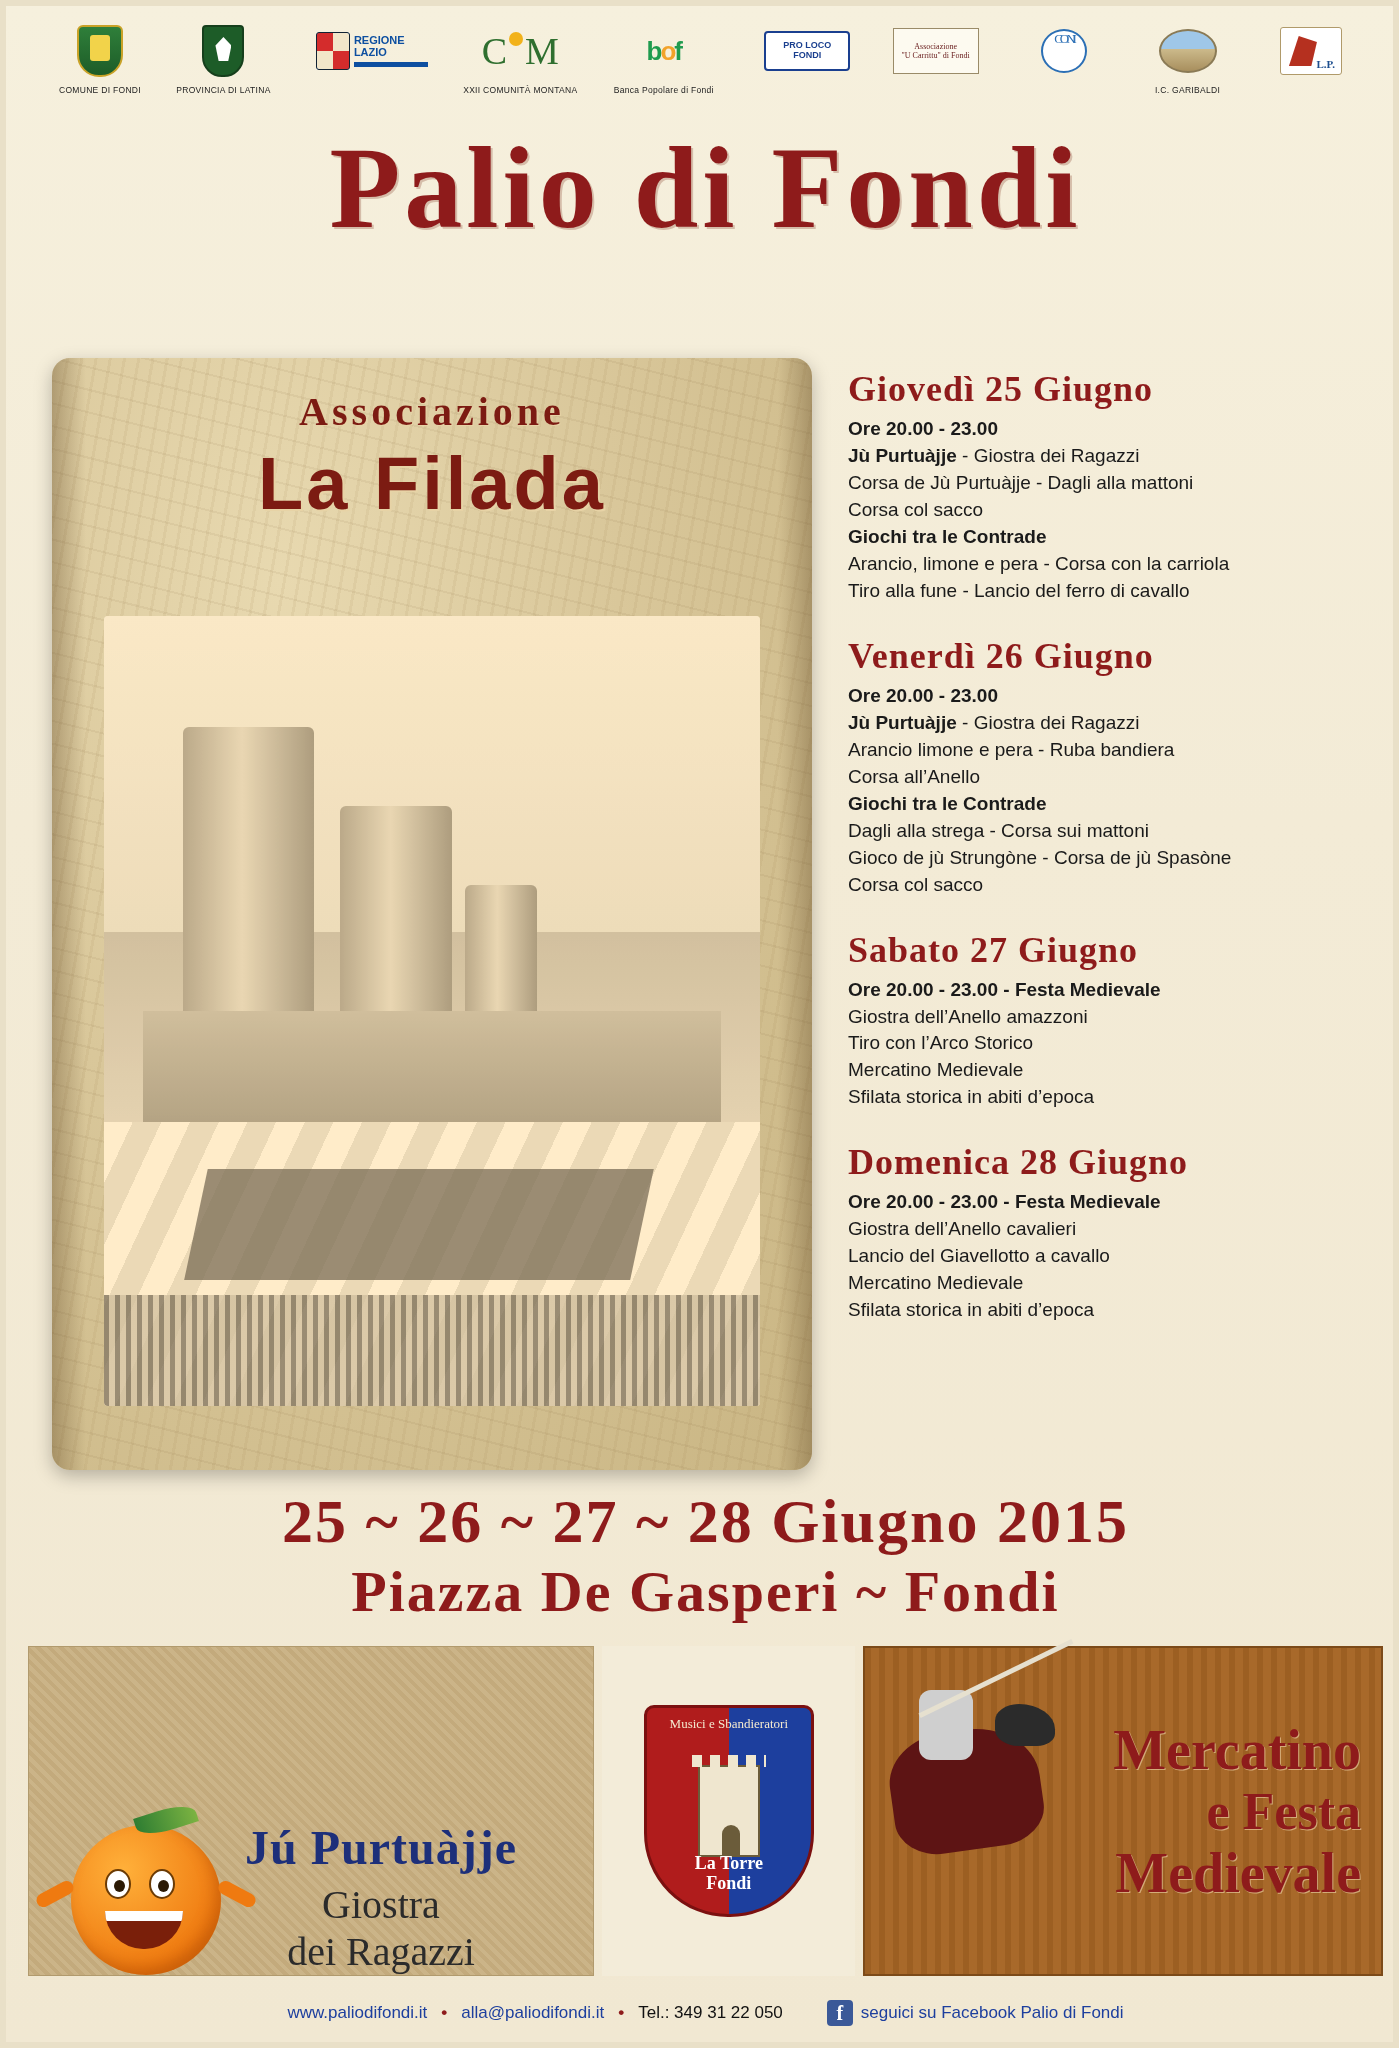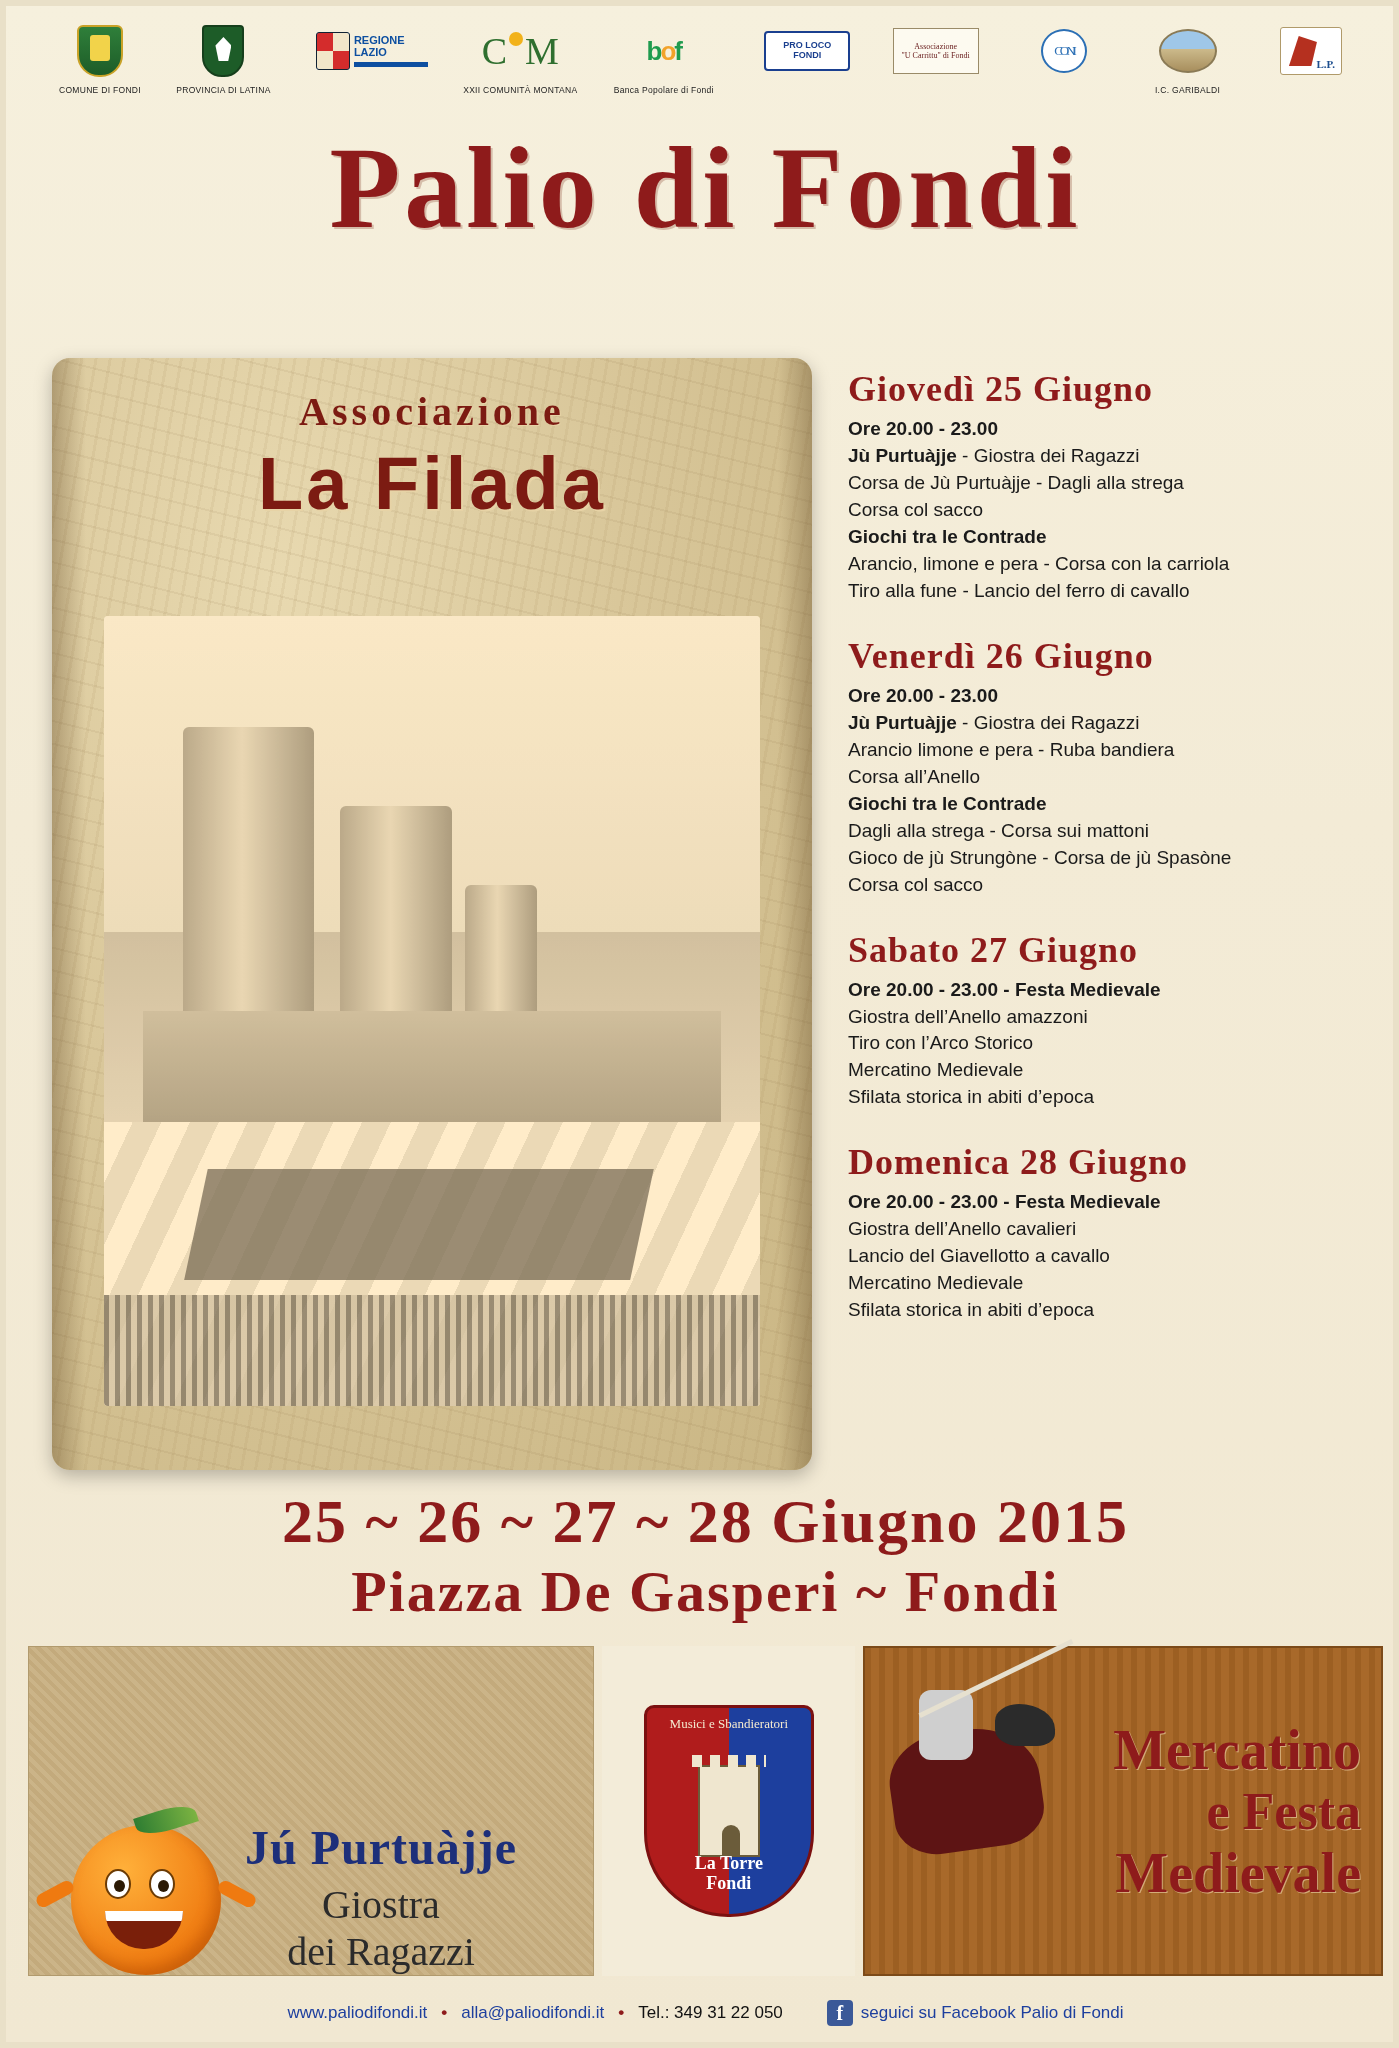--- a/index.html
+++ b/index.html
@@ -71,21 +71,21 @@
   .bpf{display:flex;flex-direction:column;align-items:center;}
   .bpf .b{font-family:"Liberation Sans",sans-serif;font-weight:bold;font-size:26px;color:#1f9b4e;letter-spacing:-2px;}
   .bpf .b span{color:#f2a32a;}
   .proloco{width:86px;height:40px;border:2px solid #1a3f8f;border-radius:4px;background:#fff;
     display:flex;align-items:center;justify-content:center;}
   .proloco span{font-family:"Liberation Sans",sans-serif;font-size:9px;color:#1a3f8f;font-weight:bold;text-align:center;line-height:1.1;}
   .box-logo{width:86px;height:46px;border:1px solid #9a8b68;background:#fdfaf0;
     display:flex;align-items:center;justify-content:center;}
   .box-logo span{font-family:"Liberation Serif",serif;font-size:8px;color:#6b2020;text-align:center;line-height:1.15;}
   .rings{width:46px;height:44px;border:2px solid #2b6fb5;border-radius:50%;background:#fff;
-    display:flex;align-items:center;justify-content:center;}
+    display:flex;justify-content:center;}
   .rings span{font-size:13px;color:#2b6fb5;letter-spacing:-3px;}
   .photo-logo{width:58px;height:44px;border-radius:50%;overflow:hidden;border:2px solid #8a7a55;
     background:linear-gradient(180deg,#9fc7e8 0%,#9fc7e8 45%,#cbb98a 46%,#a88f5e 100%);}
   .horse-logo{width:62px;height:48px;border:1px solid #b09a6a;background:#fff;position:relative;border-radius:3px;}
   .horse-logo:before{content:"";position:absolute;left:8px;top:8px;width:28px;height:30px;
     background:#b5301f;clip-path:polygon(0 100%,35% 0,100% 20%,80% 100%);}
   .horse-logo:after{content:"L.P.";position:absolute;right:6px;bottom:4px;
     font-family:"Liberation Serif",serif;font-size:11px;color:#1d4e8f;font-weight:bold;}
 
   
@@ -411,21 +411,21 @@
       <div class="crowd"></div>
     </div>
   </div>
 
   <div class="program">
 
     <div class="day">
       <h2>Giovedì 25 Giugno</h2>
       <div class="b">Ore 20.00 - 23.00</div>
       <div class="mix"><b>Jù Purtuàjje</b><span> - Giostra dei Ragazzi</span></div>
-      <div class="n">Corsa de Jù Purtuàjje - Dagli alla strega</div>
+      <div class="n">Corsa de Jù Purtuàjje - Dagli alla mattoni</div>
       <div class="n">Corsa col sacco</div>
       <div class="b">Giochi tra le Contrade</div>
       <div class="n">Arancio, limone e pera - Corsa con la carriola</div>
       <div class="n">Tiro alla fune - Lancio del ferro di cavallo</div>
     </div>
 
     <div class="day">
       <h2>Venerdì 26 Giugno</h2>
       <div class="b">Ore 20.00 - 23.00</div>
       <div class="mix"><b>Jù Purtuàjje</b><span> - Giostra dei Ragazzi</span></div>

